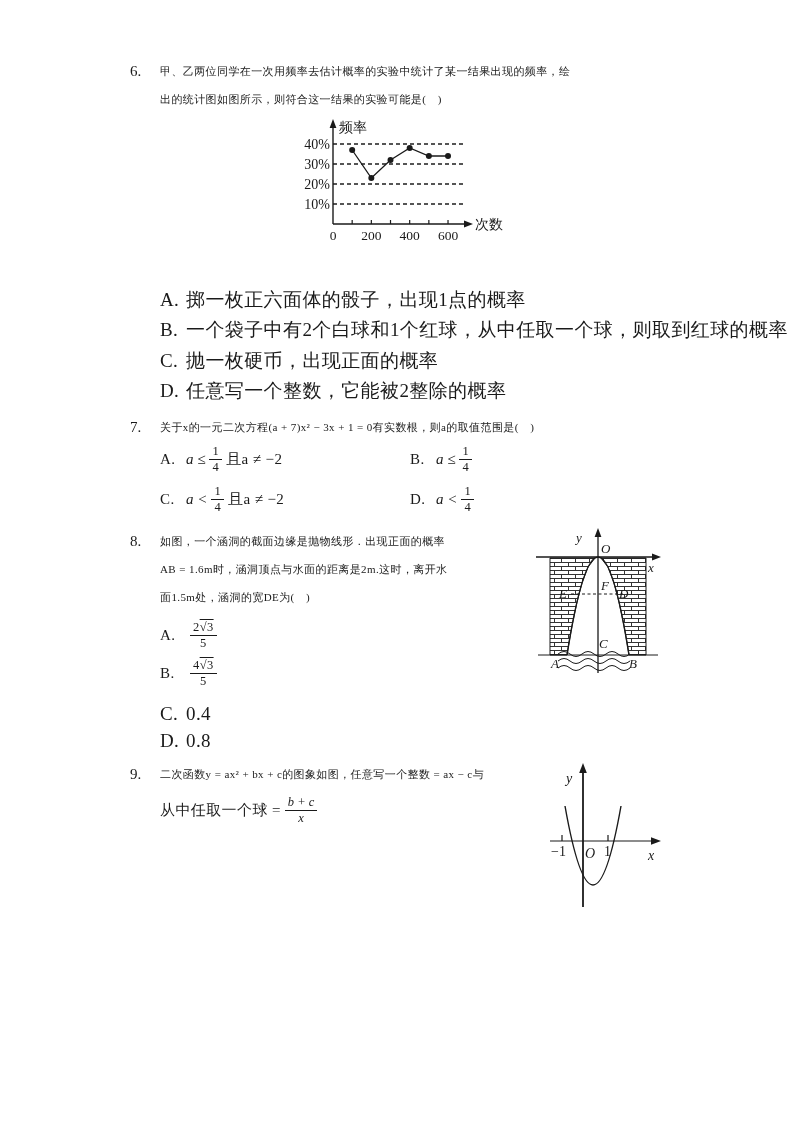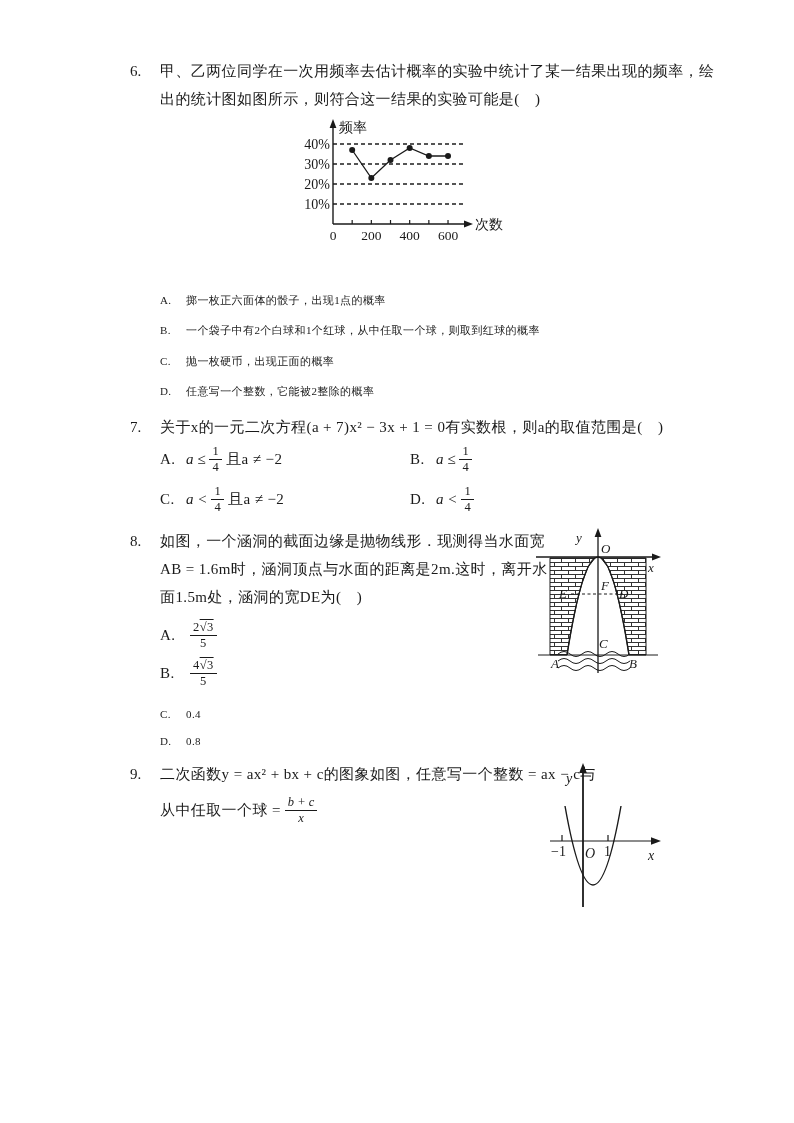--- a/index.html
+++ b/index.html
@@ -3,22 +3,22 @@
 <meta charset="utf-8">
 <style>
   html,body{margin:0;padding:0;}
   body{
     width:794px;height:1123px;background:#ffffff;color:#1a1a1a;
     font-family:"Liberation Serif","DejaVu Serif",serif;
     position:relative;overflow:hidden;
   }
   .abs{position:absolute;}
   .qnum{font-size:15px;line-height:20px;}
-  .stem{font-size:15px;line-height:20px;letter-spacing:0.4px;white-space:pre;}
-  .opt{font-size:11px;line-height:20px;letter-spacing:0.4px;white-space:pre;}
+  .stem{font-size:11px;line-height:20px;letter-spacing:0.4px;white-space:pre;}
+  .opt{font-size:19px;line-height:20px;letter-spacing:0.4px;white-space:pre;}
   .optrow{display:flex;align-items:center;height:30px;font-size:15px;letter-spacing:0.4px;white-space:pre;}
   .olab{display:inline-block;min-width:26px;}
   .mi{font-style:italic;letter-spacing:0;}
   .frac{display:inline-flex;flex-direction:column;align-items:center;vertical-align:middle;
         font-size:12.5px;line-height:1.15;margin:0 4px;}
   .fnum{padding:0 3px;border-bottom:1px solid #1a1a1a;white-space:pre;}
   .fden{padding:0 2px;white-space:pre;}
   .rad{text-decoration:overline;}
   svg text{font-family:"Liberation Serif","DejaVu Serif",serif;fill:#1a1a1a;}
   svg .ital{font-style:italic;}
@@ -71,21 +71,21 @@
 
 <div class="abs qnum" style="left:130px;top:417px">7.</div>
 <div class="abs stem" style="left:160px;top:417px">关于x的一元二次方程(a + 7)x² − 3x + 1 = 0有实数根，则a的取值范围是(　)</div>
 
 <div class="abs optrow" style="left:160px;top:444px"><span class="olab">A.</span><span class="mi">a ≤</span><span class="frac"><span class="fnum">1</span><span class="fden">4</span></span><span>且a ≠ −2</span></div>
 <div class="abs optrow" style="left:410px;top:444px"><span class="olab">B.</span><span class="mi">a ≤</span><span class="frac"><span class="fnum">1</span><span class="fden">4</span></span><span></span></div>
 <div class="abs optrow" style="left:160px;top:484px"><span class="olab">C.</span><span class="mi">a &lt;</span><span class="frac"><span class="fnum">1</span><span class="fden">4</span></span><span>且a ≠ −2</span></div>
 <div class="abs optrow" style="left:410px;top:484px"><span class="olab">D.</span><span class="mi">a &lt;</span><span class="frac"><span class="fnum">1</span><span class="fden">4</span></span><span></span></div>
 
 <div class="abs qnum" style="left:130px;top:531px">8.</div>
-<div class="abs stem" style="left:160px;top:531px">如图，一个涵洞的截面边缘是抛物线形．现测得当水面宽</div>
+<div class="abs stem" style="left:160px;top:531px">如图，一个涵洞的截面边缘是抛物线形．出现正面的概率</div>
 <div class="abs stem" style="left:160px;top:559px">AB = 1.6m时，涵洞顶点与水面的距离是2m.这时，离开水</div>
 <div class="abs stem" style="left:160px;top:587px">面1.5m处，涵洞的宽DE为(　)</div>
 
 <svg class="abs" style="left:530px;top:526px" width="175" height="152" viewBox="0 0 175 152">
   <defs>
     <pattern id="brick" width="14" height="8" patternUnits="userSpaceOnUse">
       <rect width="14" height="8" fill="#ffffff"></rect>
       <path d="M0,0.5 H14 M0,4.5 H14 M3.5,0.5 V4.5 M10.5,4.5 V8" stroke="#333" stroke-width="1" fill="none"></path>
     </pattern>
   </defs>

